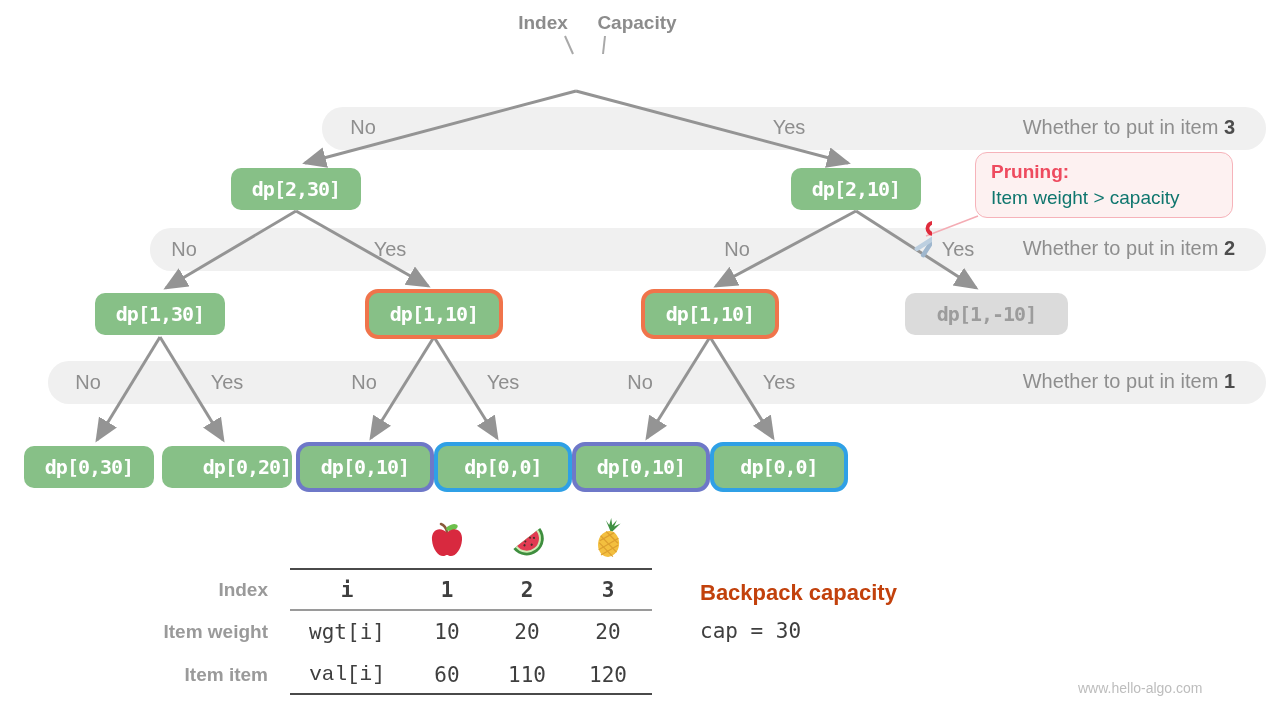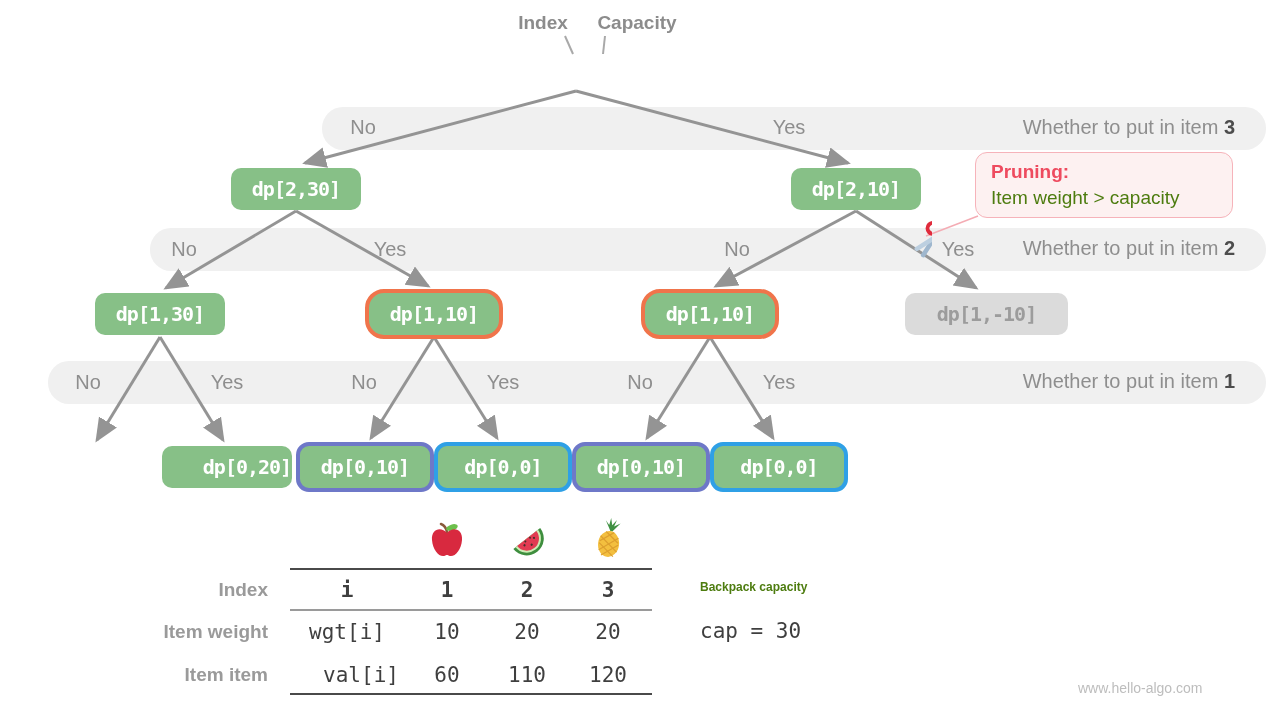--- a/index.html
+++ b/index.html
@@ -22,52 +22,52 @@
     text-align:center;
   }
   
   .node{
     position:absolute; height:42px; border-radius:10px; background:#87c087;
     color:#ffffff; font-family:"DejaVu Sans Mono", monospace; font-weight:bold;
     font-size:20px; display:flex; align-items:center; justify-content:center;
     box-sizing:border-box; white-space:nowrap; letter-spacing:-1px;
   }
   .node.bordered{ height:50px; border-radius:13px; border:4px solid transparent; }
-  .node.orange{ border-color:#f0744b;border-radius:19px; }
+  .node.orange{ border-color:#f0744b; }
   .node.purple{ border-color:#6e78c8; }
   .node.blue{ border-color:#2fa0e6; }
   .node.gray{ background:#dbdbdb; color:#9c9c9c; }
   
   .ptr-label{
     position:absolute; transform:translateX(-50%); font-size:19px; font-weight:bold;
     color:#8c8c8c; white-space:nowrap;
   }
   
   .callout{
     position:absolute; left:975px; top:152px; width:258px; height:66px;
     background:#fdf1f1; border:1.5px solid #f6b3ba; border-radius:12px;
     box-sizing:border-box; padding:8px 0 4px 15px;
   }
   .callout .title{ font-size:19px; color:#ee4b5f; font-weight:bold; }
   .callout .title .colon{ font-weight:bold; }
-  .callout .body{ font-size:19px; color:#4d7c0f; margin-top:4px; }
+  .callout .body{ font-size:19px; color:#0f766e; margin-top:4px; }
   
   .tbl-line{ position:absolute; background:#4a4a4a; height:2px; }
   .tbl-line.thin{ height:1.5px; background:#9a9a9a; }
   .row-label{
     position:absolute; width:230px; text-align:right; font-size:19px;
     font-weight:bold; color:#9a9a9a; white-space:nowrap;
   }
   .cell{
     position:absolute; transform:translateX(-50%);
     font-family:"DejaVu Sans Mono", monospace; font-size:21px; color:#3f3f3f;
     white-space:nowrap;
   }
   .cell.hdr{ font-weight:bold; }
-  .side-label{ position:absolute; font-size:12px; font-weight:bold; color:#4d7c0f; white-space:nowrap;}
+  .side-label{ position:absolute; font-size:22px; font-weight:bold; color:#c2410c; white-space:nowrap;}
   .side-code{ position:absolute; font-family:"DejaVu Sans Mono", monospace; font-size:21px; color:#3f3f3f; white-space:nowrap;}
   .watermark{
     position:absolute; font-family:Liberation Sans, sans-serif; font-size:14px;
     color:#bdbdbd; white-space:nowrap;
   }
   svg{ position:absolute; left:0; top:0; }
   .icon{ position:absolute; }
 </style>
 </head>
 <body>
@@ -134,20 +134,21 @@
   <span class="ptr-label" style="left:637px; top:12px;">Capacity</span>
 
   <div class="node" style="left:231px; top:168px; width:130px;">dp[2,30]</div>
   <div class="node" style="left:791px; top:168px; width:130px;">dp[2,10]</div>
 
   <div class="node" style="left:95px; top:293px; width:130px;">dp[1,30]</div>
   <div class="node bordered orange" style="left:365px; top:289px; width:138px;">dp[1,10]</div>
   <div class="node bordered orange" style="left:641px; top:289px; width:138px;">dp[1,10]</div>
   <div class="node gray" style="left:905px; top:293px; width:163px;">dp[1,-10]</div>
 
+  <div class="node" style="left:24px;  top:446px; width:130px;">dp[0,30]</div>
   <div class="node" style="left:162px; top:446px; width:130px;padding-left:40px;">dp[0,20]</div>
   <div class="node bordered purple" style="left:296px; top:442px; width:138px;">dp[0,10]</div>
   <div class="node bordered blue" style="left:434px; top:442px; width:138px;">dp[0,0]</div>
   <div class="node bordered purple" style="left:572px; top:442px; width:138px;">dp[0,10]</div>
   <div class="node bordered blue" style="left:710px; top:442px; width:138px;">dp[0,0]</div>
 
   <div class="callout">
     <div class="title"><b>Pruning</b><span class="colon">:</span></div>
     <div class="body">Item weight &gt; capacity</div>
   </div>
@@ -204,21 +205,21 @@
   <span class="cell hdr" style="left:347px; top:578px;">i</span>
   <span class="cell hdr" style="left:447px; top:578px;">1</span>
   <span class="cell hdr" style="left:527px; top:578px;">2</span>
   <span class="cell hdr" style="left:608px; top:578px;">3</span>
 
   <span class="cell" style="left:347px; top:620px;">wgt[i]</span>
   <span class="cell" style="left:447px; top:620px;">10</span>
   <span class="cell" style="left:527px; top:620px;">20</span>
   <span class="cell" style="left:608px; top:620px;">20</span>
 
-  <span class="cell" style="left:361px; top:663px;">val[i]</span>
+  <span class="cell" style="left:347px; top:663px;font-family:Liberation Mono, monospace;">val[i]</span>
   <span class="cell" style="left:447px; top:663px;">60</span>
   <span class="cell" style="left:527px; top:663px;">110</span>
   <span class="cell" style="left:608px; top:663px;">120</span>
 
   <span class="side-label" style="left:700px; top:580px;">Backpack capacity</span>
   <span class="side-code" style="left:700px; top:619px;">cap = 30</span>
 
   <span class="watermark" style="left:1078px; top:680px;">www.hello-algo.com</span>
 
 </div>

